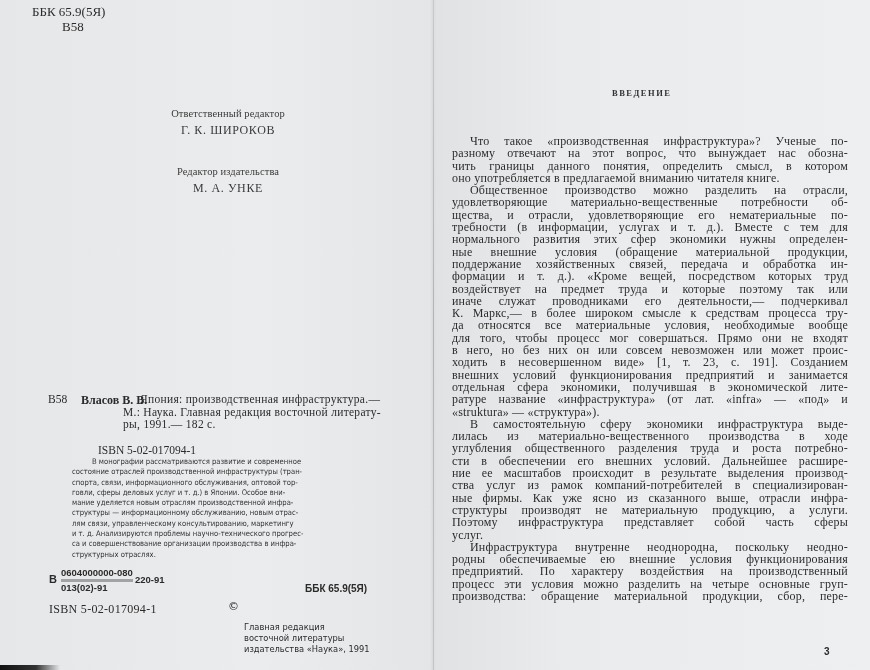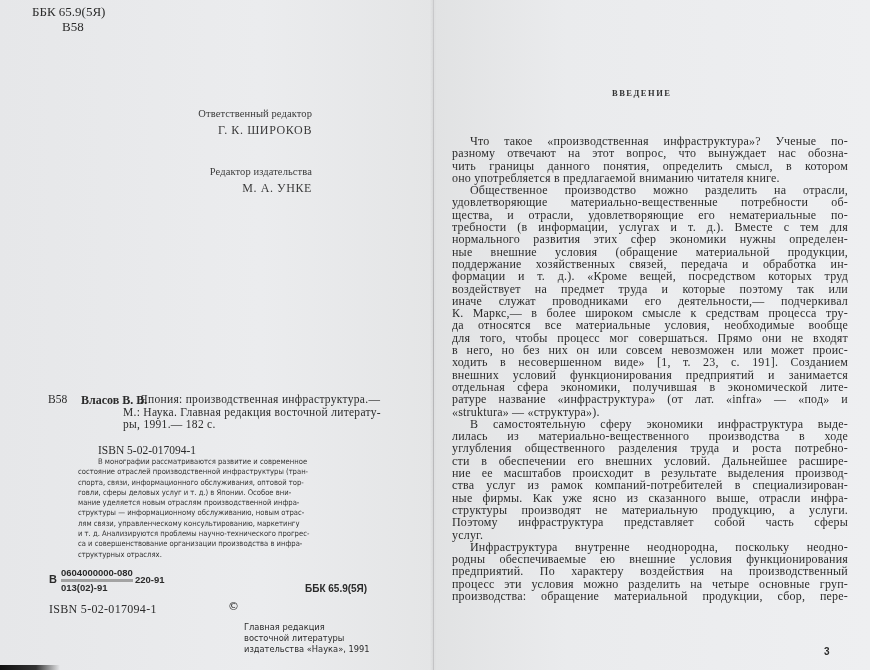--- a/index.html
+++ b/index.html
@@ -21,36 +21,36 @@
   .bottom-shadow { position: absolute; left: 0; bottom: 0; width: 60px; height: 5px;
     background: linear-gradient(90deg, #111 0%, #333 60%, rgba(0,0,0,0) 100%); }
 
   .abs { position: absolute; white-space: nowrap; }
 
   
   .bbk-top { left: 32px; top: 4px; font-size: 13px; line-height: 15px; }
   .bbk-top .code { display: block; }
   .bbk-top .sub { display: block; padding-left: 30px; }
 
-  .credits { left: 112px; width: 200px; text-align: right; font-size: 11px; color: #3a3a3a; }
+  .credits { left: 128px; width: 200px; text-align: center; font-size: 11px; color: #3a3a3a; }
   .credits .role { display: block; font-size: 10.5px; letter-spacing: 0.1px; }
   .credits .name { display: block; font-size: 12px; letter-spacing: 0.6px; margin-top: 4px; }
   .cr1 { top: 108px; }
   .cr2 { top: 166px; }
 
   .catalog { left: 48px; top: 380px; font-size: 11.5px; line-height: 12.5px; }
   .catalog .author { position: absolute; left: 33px; top: 0; font-weight: bold; font-size: 12px; margin-top: 14px; }
   .catalog .index { position: absolute; left: 0; top: 13px; }
   .catalog .entry { position: absolute; left: 33px; top: 13px; width: 340px; white-space: normal;
     text-align: justify; letter-spacing: 0.3px; }
   .catalog .entry span { display: block; margin-left: 42px; }
   .catalog .entry .first { text-indent: 17px; }
   .catalog .isbn { position: absolute; left: 50px; top: 64px; }
 
-  .annotation { left: 78px; top: 457px; width: 296px; white-space: normal;
+  .annotation { left: 72px; top: 457px; width: 296px; white-space: normal;
     font-family: "DejaVu Sans Condensed", "DejaVu Sans", sans-serif; font-size: 7.6px; line-height: 10.3px;
     text-align: justify; color: #333; }
   .annotation span { display: block; }
   .annotation .first { text-indent: 20px; }
 
   .pubcode { left: 49px; top: 567px; font-family: "Liberation Sans", sans-serif; font-size: 9.5px; font-weight: bold; }
   .pubcode .b { position: absolute; left: 0; top: 6px; font-size: 11px; }
   .pubcode .num { position: absolute; left: 12px; top: 0; border-bottom: 3px solid #a3a3a3; padding-bottom: 1px; }
   .pubcode .den { position: absolute; left: 12px; top: 15px; }
   .pubcode .right { position: absolute; left: 86px; top: 7px; }

